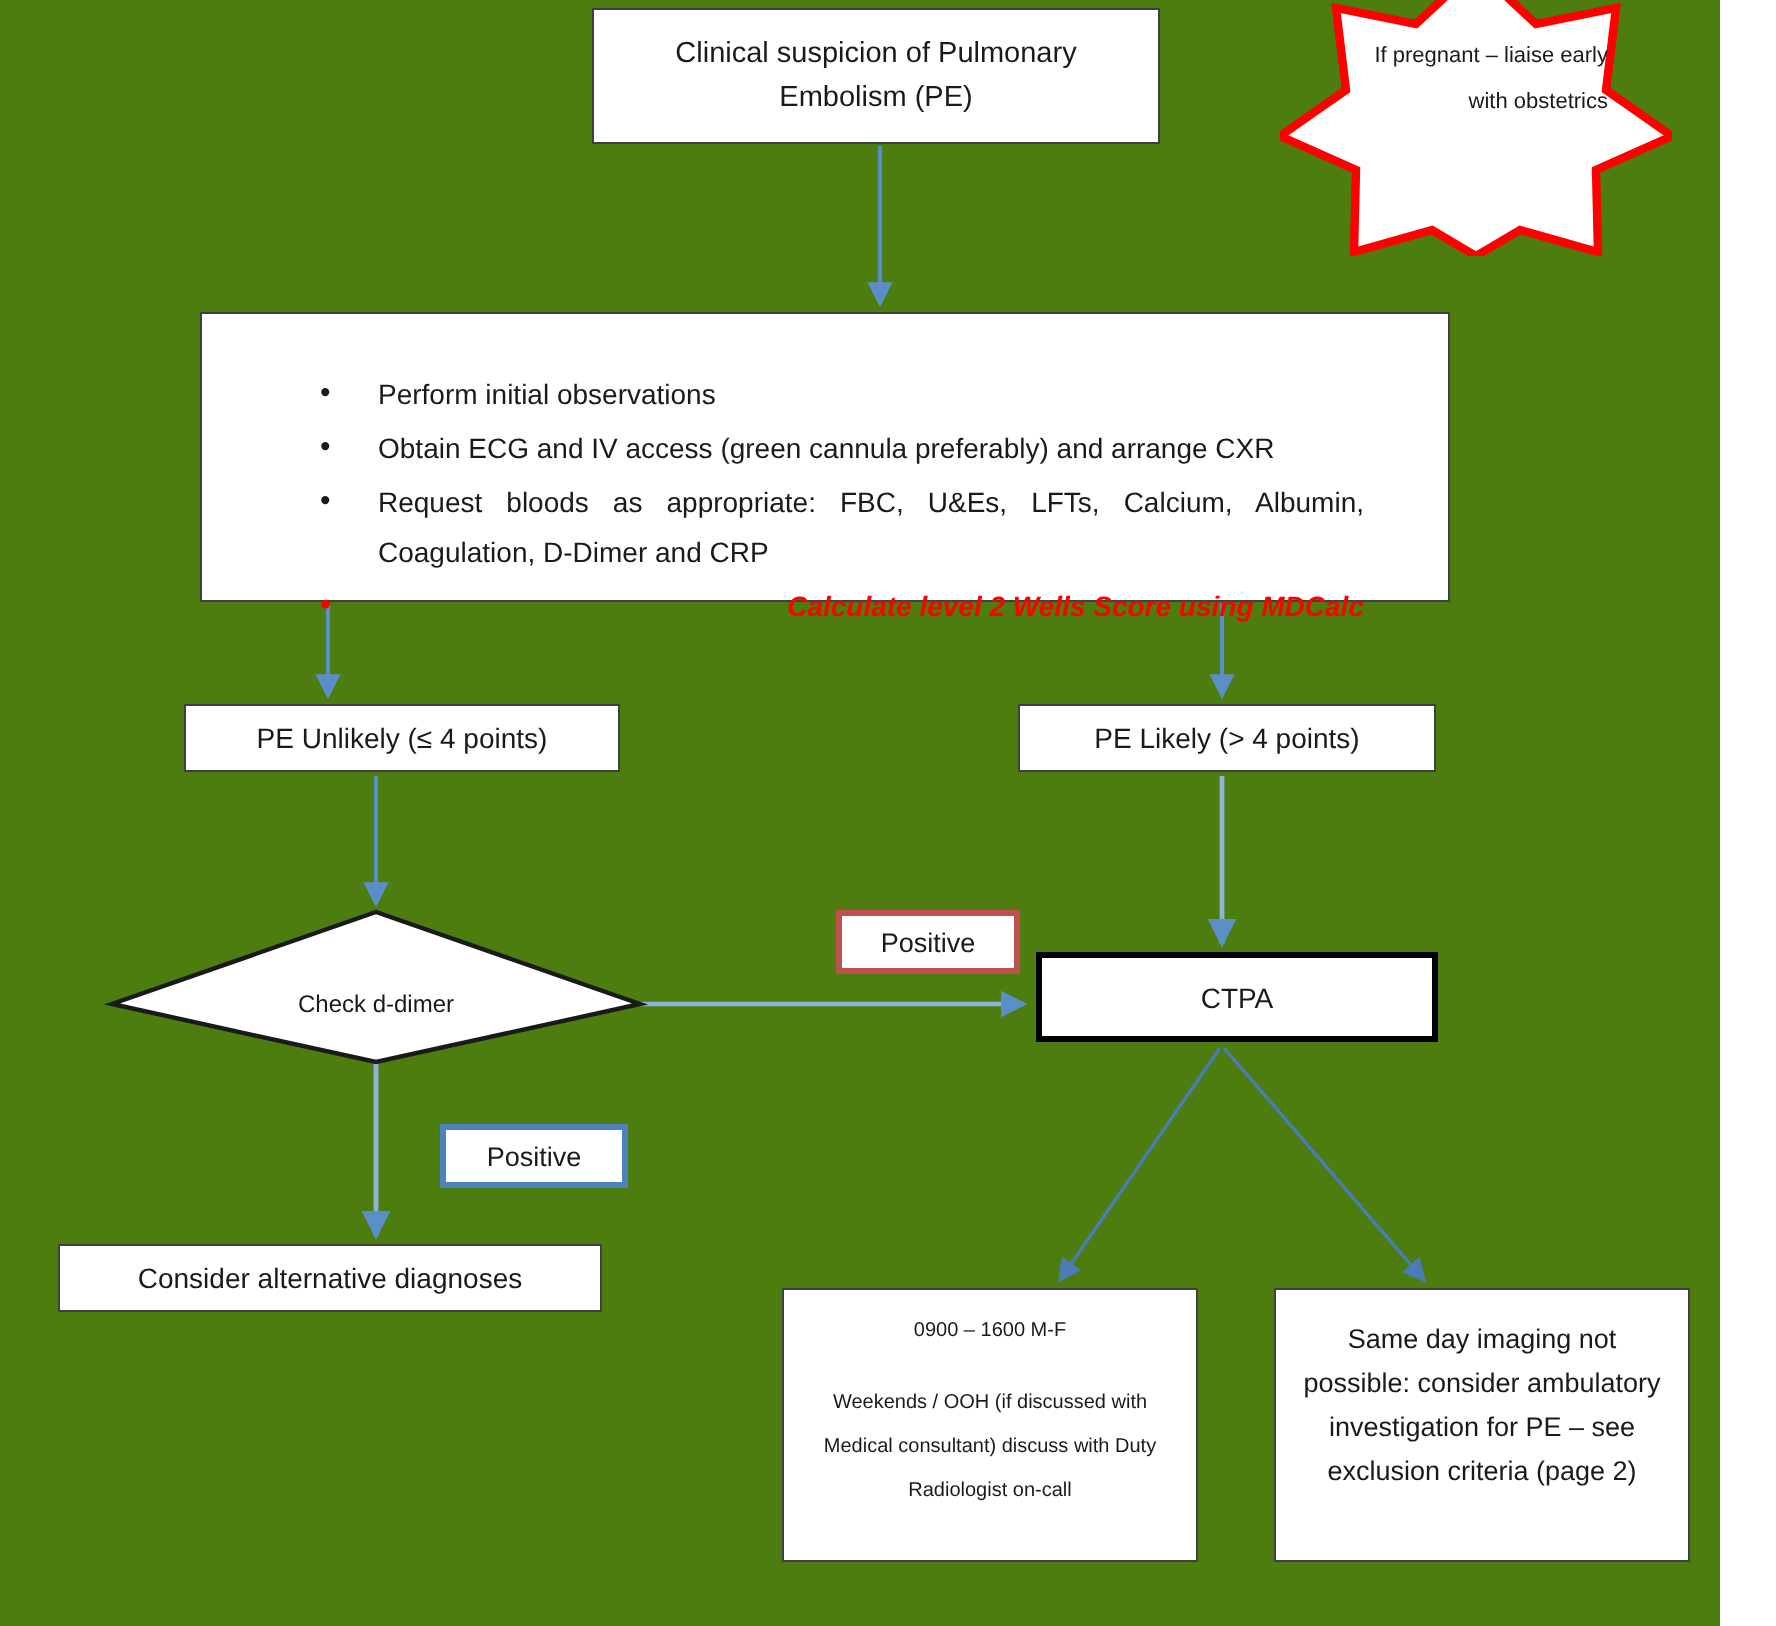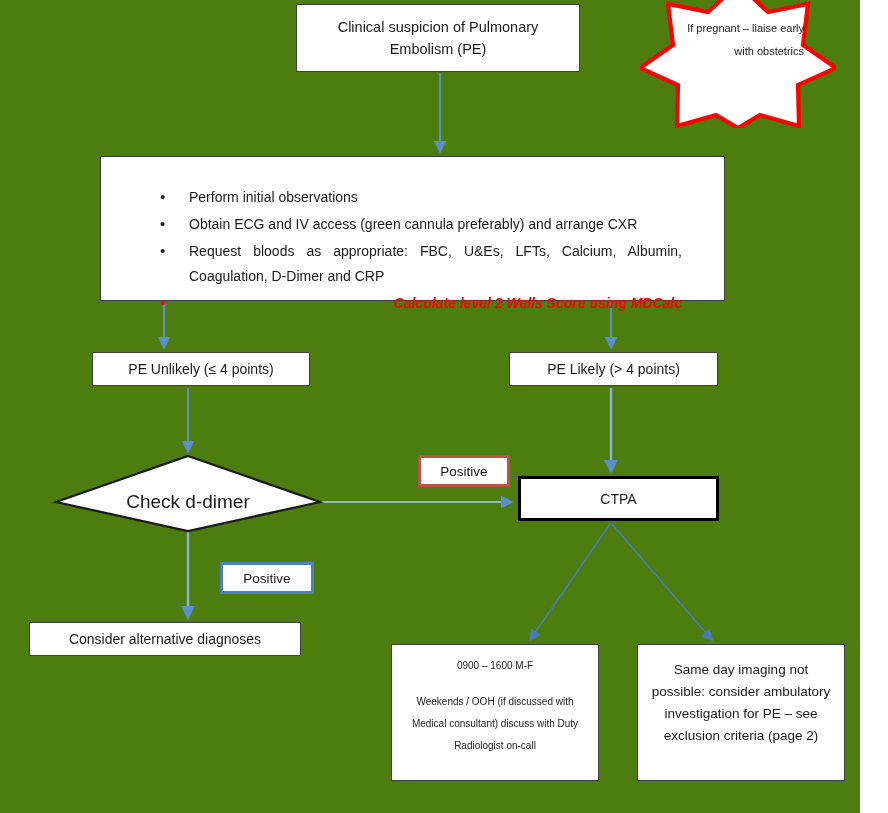--- a/index.html
+++ b/index.html
@@ -202,21 +202,21 @@
 
   <div class="node box-thin" id="node-unlikely">
     <span>PE Unlikely (≤ 4 points)</span>
   </div>
 
   <div class="node box-thin" id="node-likely">
     <span>PE Likely (&gt; 4 points)</span>
   </div>
 
   <div class="node" id="node-ddimer-label" style="left:118px; top:488px; width:140px; height:28px; background:transparent;">
-    <span style="font-size:19px;">Check d-dimer</span>
+    <span style="font-size:12px;">Check d-dimer</span>
   </div>
 
   <div class="node box-red" id="node-positive">
     <span>Positive</span>
   </div>
 
   <div class="node box-blue" id="node-negative">
     <span>Positive</span>
   </div>
 

